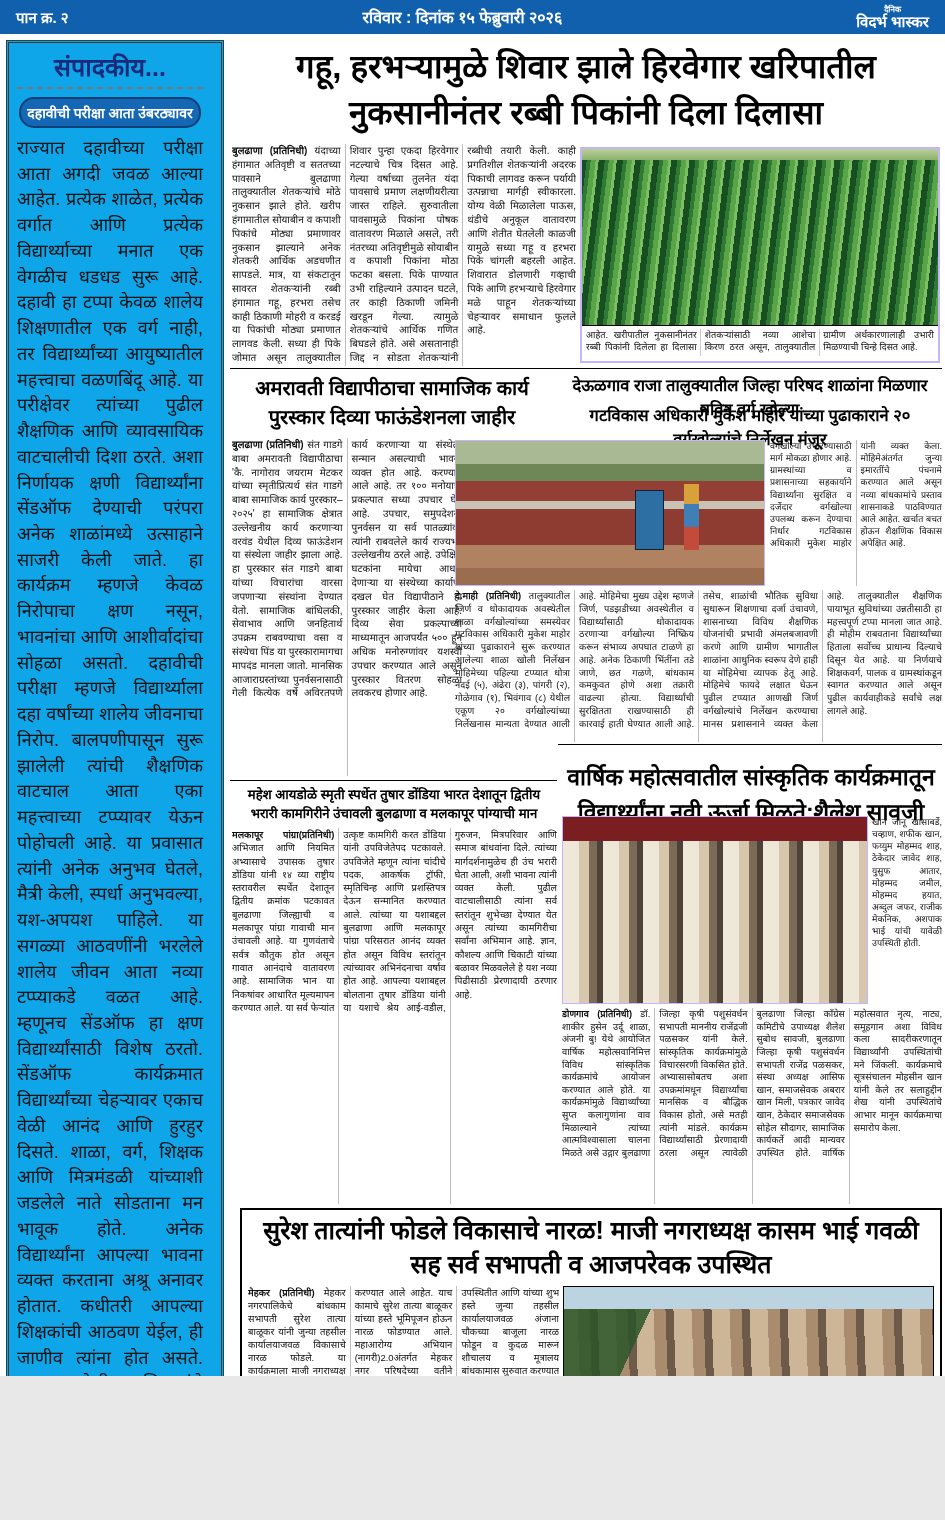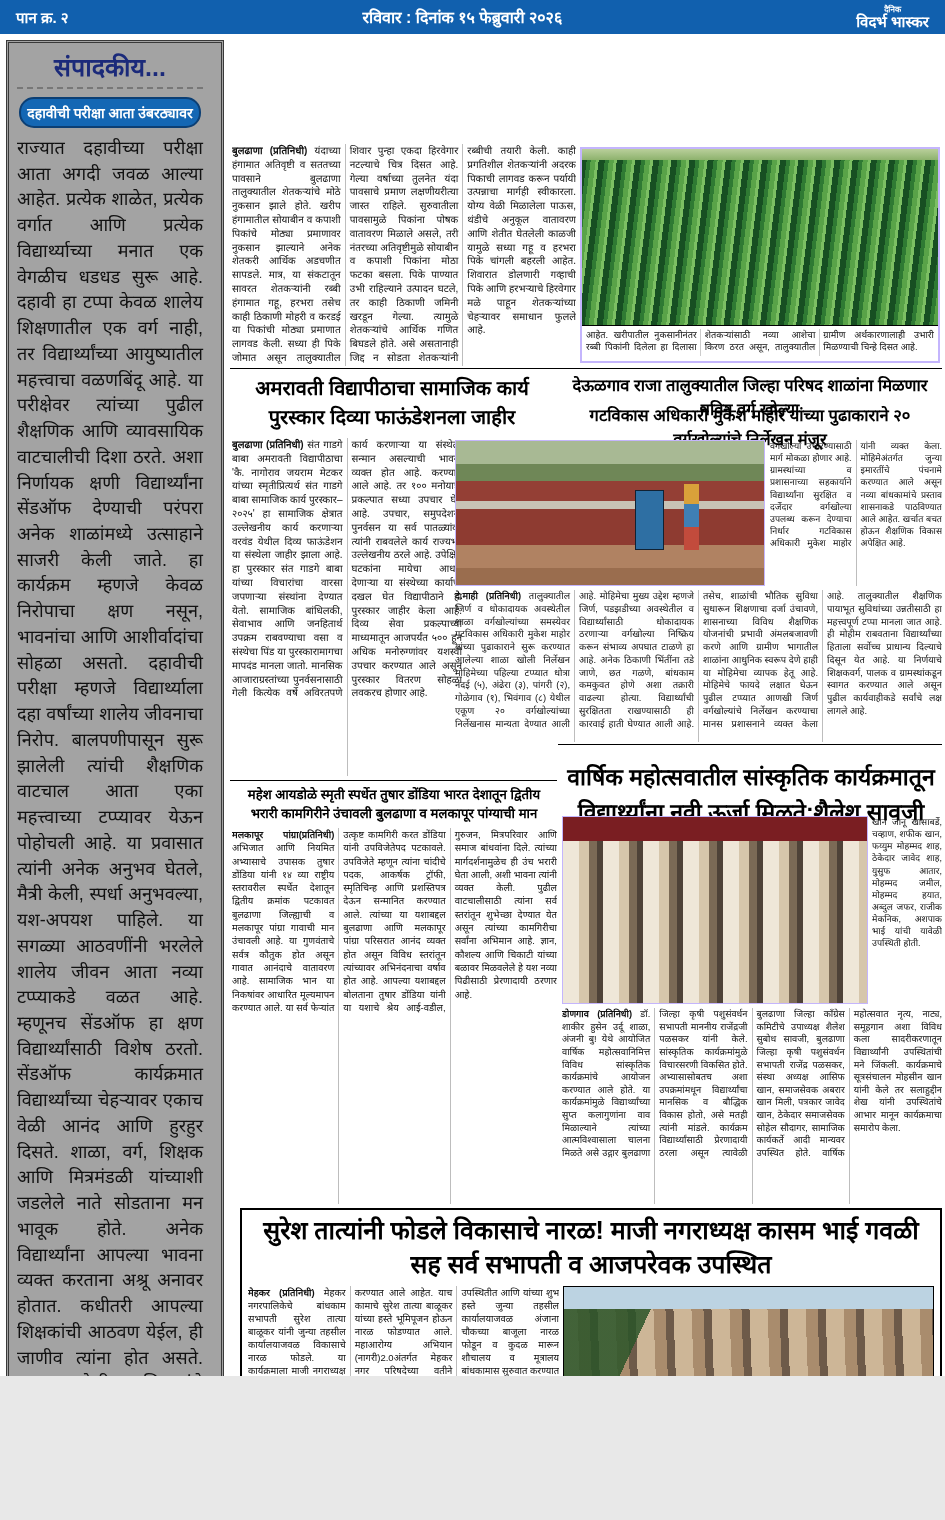--- a/index.html
+++ b/index.html
@@ -18,21 +18,21 @@
   .topbar .pageno { font-size:15px; }
   .topbar .dateline { font-size:16px; }
   .masthead { text-align:center; line-height:1; }
   .masthead .small { display:block; font-size:8px; }
   .masthead .big { display:block; font-size:15px; }
   .bottombar { position:absolute; left:0; top:1508px; width:945px; height:12px; background:#1160ae; }
 
   
   .editorial {
     position:absolute; left:6px; top:40px; width:218px; height:1464px;
-    background:#a3a3a3; border:3px double #3a3a3a; padding:6px 18px 8px 8px;
+    background:#0ea5e9; border:3px double #3a3a3a; padding:6px 18px 8px 8px;
   }
   .edit-title {
     text-align:center; font-weight:bold; font-size:25px; color:#1b2a7a;
     padding-bottom:4px; border-bottom:2px dashed #777; margin-bottom:8px;
   }
   .edit-pill {
     background:#1467b4; border:2px solid #0c3f74; border-radius:15px;
     color:#fff; font-weight:bold; font-size:14px; text-align:center;
     padding:4px 6px; margin:0 2px 8px 2px;
   }
@@ -137,20 +137,21 @@
       <span class="big">विदर्भ भास्कर</span>
     </span>
   </div>
 
   <div class="editorial">
     <div class="edit-title">संपादकीय...</div>
     <div class="edit-pill">दहावीची परीक्षा आता उंबरठ्यावर</div>
     <div class="edit-body">राज्यात दहावीच्या परीक्षा आता अगदी जवळ आल्या आहेत. प्रत्येक शाळेत, प्रत्येक वर्गात आणि प्रत्येक विद्यार्थ्याच्या मनात एक वेगळीच धडधड सुरू आहे. दहावी हा टप्पा केवळ शालेय शिक्षणातील एक वर्ग नाही, तर विद्यार्थ्यांच्या आयुष्यातील महत्त्वाचा वळणबिंदू आहे. या परीक्षेवर त्यांच्या पुढील शैक्षणिक आणि व्यावसायिक वाटचालीची दिशा ठरते. अशा निर्णायक क्षणी विद्यार्थ्यांना सेंडऑफ देण्याची परंपरा अनेक शाळांमध्ये उत्साहाने साजरी केली जाते. हा कार्यक्रम म्हणजे केवळ निरोपाचा क्षण नसून, भावनांचा आणि आशीर्वादांचा सोहळा असतो. दहावीची परीक्षा म्हणजे विद्यार्थ्याला दहा वर्षांच्या शालेय जीवनाचा निरोप. बालपणीपासून सुरू झालेली त्यांची शैक्षणिक वाटचाल आता एका महत्त्वाच्या टप्प्यावर येऊन पोहोचली आहे. या प्रवासात त्यांनी अनेक अनुभव घेतले, मैत्री केली, स्पर्धा अनुभवल्या, यश-अपयश पाहिले. या सगळ्या आठवणींनी भरलेले शालेय जीवन आता नव्या टप्प्याकडे वळत आहे. म्हणूनच सेंडऑफ हा क्षण विद्यार्थ्यांसाठी विशेष ठरतो. सेंडऑफ कार्यक्रमात विद्यार्थ्यांच्या चेहऱ्यावर एकाच वेळी आनंद आणि हुरहुर दिसते. शाळा, वर्ग, शिक्षक आणि मित्रमंडळी यांच्याशी जडलेले नाते सोडताना मन भावूक होते. अनेक विद्यार्थ्यांना आपल्या भावना व्यक्त करताना अश्रू अनावर होतात. कधीतरी आपल्या शिक्षकांची आठवण येईल, ही जाणीव त्यांना होत असते. अशा वेळी शिक्षकांचे मार्गदर्शन आणि शुभेच्छा विद्यार्थ्यांना नवी उर्जा देतात. आजच्या स्पर्धेच्या युगात दहावीच्या निकालाला विशेष महत्त्व दिले जाते. चांगले गुण मिळवण्यासाठी विद्यार्थी रात्रंदिवस मेहनत घेतात. कोचिंग क्लासेस, अतिरिक्त अभ्यास, ऑनलाइन अभ्यासक्रम यांचा आधार घेतला जातो. मात्र, या सगळ्या धावपळीत विद्यार्थ्यांचे मानसिक आरोग्यही तितकेच महत्त्वाचे आहे. केवळ गुणांसाठी धडपड करताना आनंददायी शिक्षणाचा मूळ हेतू हरवू नये, हेही तितकेच खरे. सेंडऑफ कार्यक्रमांतून विद्यार्थ्यांना सकारात्मक विचारांची दिशा दिली जाते. संवादाच्या दृष्टिकोनातून पाहिले तर सेंडऑफ हा कार्यक्रम शाळा आणि विद्यार्थी यांच्यातील नात्याचा सुंदर समारोप असतो. शिक्षण ही केवळ पुस्तकी माहिती देण्याची प्रक्रिया नसून व्यक्तिमत्त्व घडवण्याची जबाबदारी आहे. दहावीपर्यंत आलेले विद्यार्थी म्हणजे संस्कार आणि मूल्ये रुजलेली व्यक्तिमत्त्वे असतात. त्यांची झलक या कार्यक्रमात दिसते. शिक्षकवर्गाला विद्यार्थ्यांनी दिलेला जागर सेंडऑफला त्यांच्या आयुष्यातील नव्या प्रवासासाठी बळ देतो. दहावीनंतर शिक्षण शाखांचे पर्याय त्यांच्या समोर खुले होतात — विज्ञान, वाणिज्य, कला, तांत्रिक शिक्षण, कौशल्याधारित अभ्यासक्रम इत्यादी. योग्य वेळी निवडताना त्यांना आत्मपरीक्षण करावे लागणार असते. आपली क्षमता, श्रमता आणि परिश्रमांची संधी यांचा विचार करून निर्णय घेतला पाहिजे. नियोजनबद्ध अभ्यास, नियमित सराव आणि शांत मनाने केलेली तयारी यामुळे परीक्षेची भीती दूर होते व आत्मविश्वास वाढीस लागतो. समाजाने पाठीवर ठेवलेला विश्वासाचा हात विद्यार्थ्यांना उमेद देतो, हेच या सोहळ्यांचे खरे फलित ठरते. दहावीच्या उंबरठ्यावर उभ्या असलेल्या सर्व विद्यार्थ्यांना मनःपूर्वक शुभेच्छा. त्यांनी आत्मविश्वास, मेहनत आणि सकारात्मक दृष्टिकोन यांच्या जोरावर यश मिळवावे, हीच अपेक्षा. सेंडऑफच्या त्या भावनिक क्षणातून उर्जा घेऊन प्रत्येक विद्यार्थ्याने आपल्या उज्ज्वल भविष्यासाठी पहिले ठाम पाऊल टाकावे, हेच खरे या कार्यक्रमाचे सार आहे.</div>
   </div>
 
+  <div class="headline a1-head">गहू, हरभऱ्यामुळे शिवार झाले हिरवेगार खरिपातील नुकसानीनंतर रब्बी पिकांनी दिला दिलासा</div>
   <div class="cols a1-body">
     <b class="byline">बुलढाणा (प्रतिनिधी)</b>
     <span>यंदाच्या हंगामात अतिवृष्टी व सततच्या पावसाने बुलढाणा तालुक्यातील शेतकऱ्यांचे मोठे नुकसान झाले होते. खरीप हंगामातील सोयाबीन व कपाशी पिकांचे मोठ्या प्रमाणावर नुकसान झाल्याने अनेक शेतकरी आर्थिक अडचणीत सापडले. मात्र, या संकटातून सावरत शेतकऱ्यांनी रब्बी हंगामात गहू, हरभरा तसेच काही ठिकाणी मोहरी व करडई या पिकांची मोठ्या प्रमाणात लागवड केली. सध्या ही पिके जोमात असून तालुक्यातील शिवार पुन्हा एकदा हिरवेगार नटल्याचे चित्र दिसत आहे. गेल्या वर्षाच्या तुलनेत यंदा पावसाचे प्रमाण लक्षणीयरीत्या जास्त राहिले. सुरुवातीला पावसामुळे पिकांना पोषक वातावरण मिळाले असले, तरी नंतरच्या अतिवृष्टीमुळे सोयाबीन व कपाशी पिकांना मोठा फटका बसला. पिके पाण्यात उभी राहिल्याने उत्पादन घटले, तर काही ठिकाणी जमिनी खरडून गेल्या. त्यामुळे शेतकऱ्यांचे आर्थिक गणित बिघडले होते. असे असतानाही जिद्द न सोडता शेतकऱ्यांनी रब्बीची तयारी केली. काही प्रगतिशील शेतकऱ्यांनी अदरक पिकाची लागवड करून पर्यायी उत्पन्नाचा मार्गही स्वीकारला. योग्य वेळी मिळालेला पाऊस, थंडीचे अनुकूल वातावरण आणि शेतीत घेतलेली काळजी यामुळे सध्या गहू व हरभरा पिके चांगली बहरली आहेत. शिवारात डोलणारी गव्हाची पिके आणि हरभऱ्याचे हिरवेगार मळे पाहून शेतकऱ्यांच्या चेहऱ्यावर समाधान फुलले आहे.</span>
   </div>
   <div class="photo-frame a1-photo-frame">
     <div class="photo photo-field"></div>
     <div class="caption cols a1-caption">आहेत. खरीपातील नुकसानीनंतर रब्बी पिकांनी दिलेला हा दिलासा शेतकऱ्यांसाठी नव्या आशेचा किरण ठरत असून, तालुक्यातील ग्रामीण अर्थकारणालाही उभारी मिळण्याची चिन्हे दिसत आहे.</div>
   </div>
   <div class="rule-h" style="left:230px;top:368px;width:712px"></div>
 

